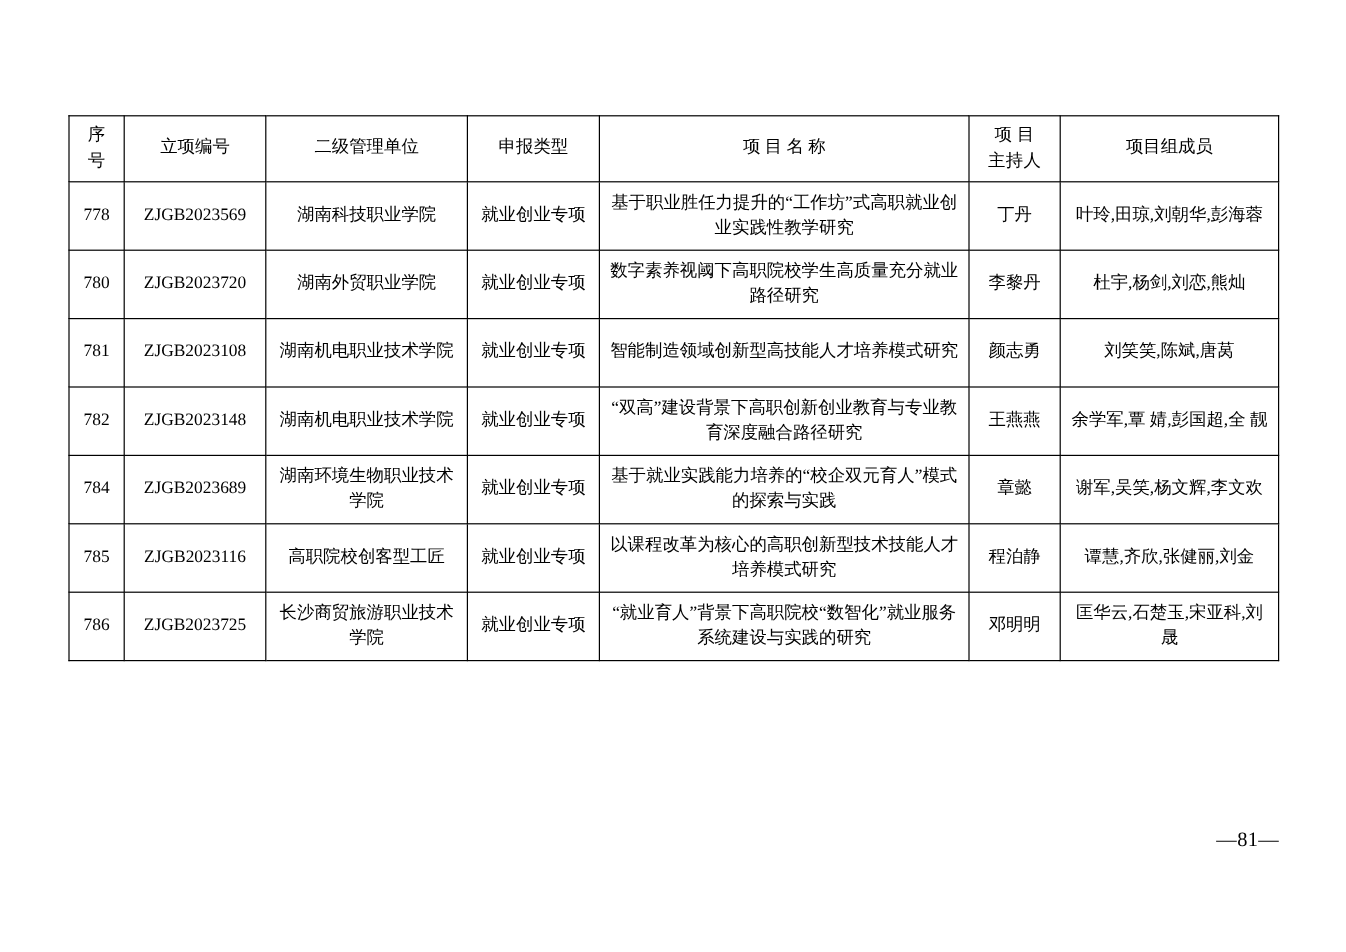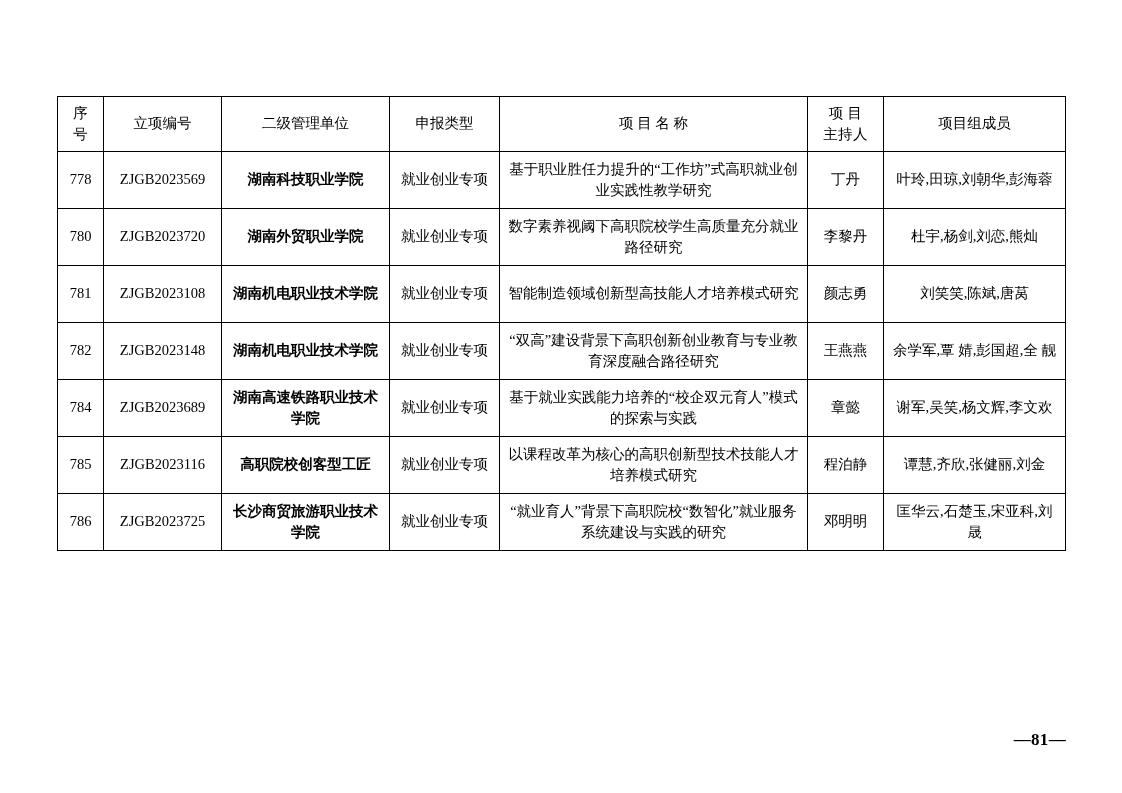--- a/index.html
+++ b/index.html
@@ -60,35 +60,33 @@
   }
   .row-h { height: 57px; }
 
   td.seq, td.code, td.type, td.host {
     text-align: center;
     white-space: nowrap;
     font-family: Liberation Serif, serif;
   }
   td.unit {
     text-align: center;
-    font-weight: bold;
   }
   td.title {
     text-align: center;
   }
   td.members {
     text-align: center;
   }
   .pagenum {
     position: absolute;
     right: 56px;
-    top: 730px;
+    top: 690px;
     font-size: 17px;
     letter-spacing: 0.02em;
-    font-weight: bold;
   }
 </style>
 </head>
 <body>
 
 <div class="page">
   <div class="table-wrap">
     <table class="grid">
       <colgroup>
         <col class="c-seq">
@@ -149,21 +147,21 @@
           <td class="code">ZJGB2023148</td>
           <td class="unit">湖南机电职业技术学院</td>
           <td class="type">就业创业专项</td>
           <td class="title">“双高”建设背景下高职创新创业教育与专业教育深度融合路径研究</td>
           <td class="host">王燕燕</td>
           <td class="members">余学军,覃 婧,彭国超,全 靓</td>
         </tr>
         <tr class="row-h">
           <td class="seq">784</td>
           <td class="code">ZJGB2023689</td>
-          <td class="unit">湖南高速铁路职业技术学院</td>
+          <td class="unit">湖南环境生物职业技术学院</td>
           <td class="type">就业创业专项</td>
           <td class="title">基于就业实践能力培养的“校企双元育人”模式的探索与实践</td>
           <td class="host">章懿</td>
           <td class="members">谢军,吴笑,杨文辉,李文欢</td>
         </tr>
         <tr class="row-h">
           <td class="seq">785</td>
           <td class="code">ZJGB2023116</td>
           <td class="unit">高职院校创客型工匠</td>
           <td class="type">就业创业专项</td>

